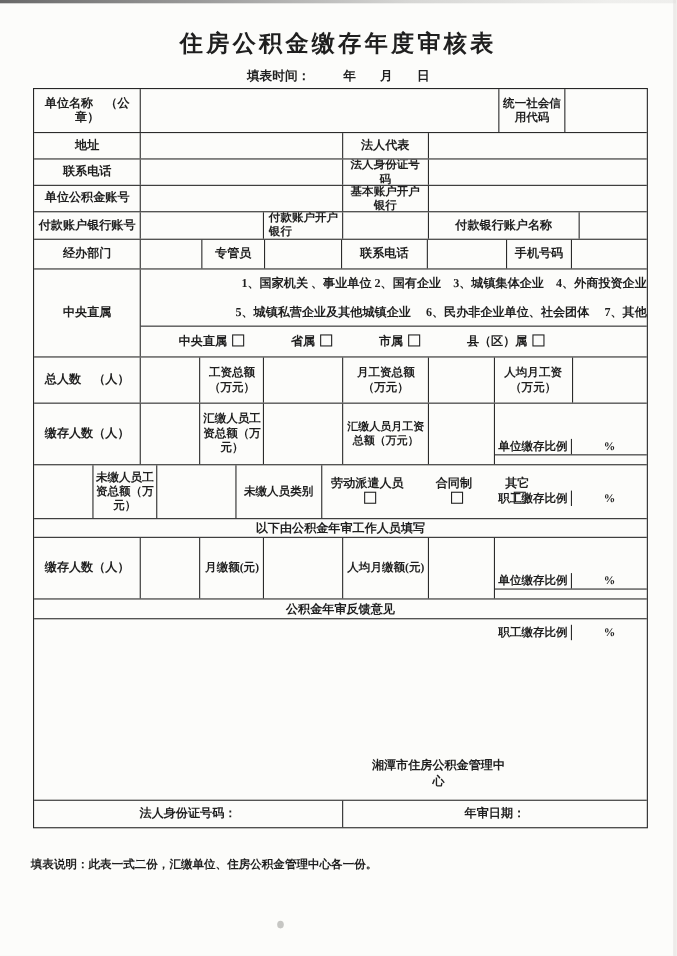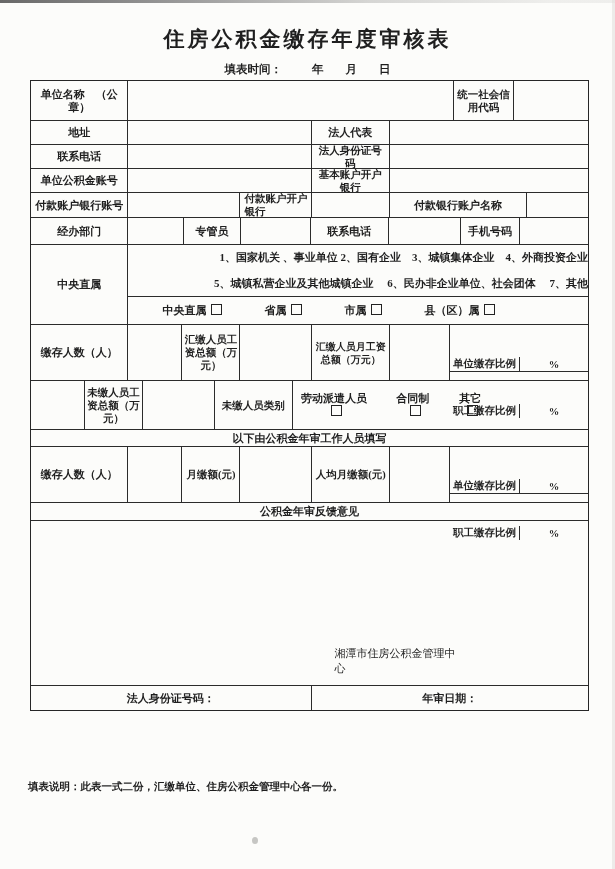--- a/index.html
+++ b/index.html
@@ -38,22 +38,22 @@
   .nature-lines{display:flex;flex-direction:column;justify-content:space-around;
     padding-left:7px;font-size:11px;font-weight:bold;box-sizing:border-box;}
   .ownership{display:flex;align-items:center;border-top:1px solid #2b2b2b;
     padding-left:34px;gap:42px;font-size:11px;font-weight:bold;box-sizing:border-box;}
   .cats{display:flex;align-items:center;justify-content:center;gap:16px;
     font-size:11px;font-weight:bold;}
   .cb{display:inline-block;width:9px;height:9px;border:1.2px solid #222;margin-left:5px;vertical-align:-1px;flex:none;}
   .band{width:100%;display:flex;align-items:center;justify-content:center;
     font-size:11px;font-weight:bold;}
   .feedback-cell{position:relative;width:100%;}
-  .org{position:absolute;left:54.5%;width:23%;bottom:9px;
-    font-size:11px;font-weight:normal;}
+  .org{position:absolute;left:54.5%;width:23%;bottom:9px;text-align:center;
+    font-size:11px;font-weight:bold;}
   .footer{position:absolute;left:28px;top:780px;font-size:10.5px;font-weight:bold;line-height:13.5px;}
 </style>
 </head>
 <body>
 
 <div class="page">
   <div class="scan-top"></div>
   <div class="scan-right"></div>
   <div class="scan-speck"></div>
 
@@ -126,20 +126,30 @@
         </div>
         <div class="ownership" style="height:28px">
           <span><span>中央直属</span><span class="cb"></span></span>
           <span><span>省属</span><span class="cb"></span></span>
           <span><span>市属</span><span class="cb"></span></span>
           <span><span>县（区）属</span><span class="cb"></span></span>
         </div>
       </div>
     </div>
 
+    <div class="row" style="height:42px">
+      <div class="cell" style="width:17.5%">总人数　（人）</div>
+      <div class="cell blank" style="width:9.7%"></div>
+      <div class="cell" style="width:10.4%;font-size:10.5px">工资总额（万元）</div>
+      <div class="cell blank" style="width:12.9%"></div>
+      <div class="cell" style="width:14%;font-size:10.5px">月工资总额（万元）</div>
+      <div class="cell blank" style="width:10.7%"></div>
+      <div class="cell" style="width:12.7%;font-size:10.5px">人均月工资（万元）</div>
+      <div class="cell blank" style="width:12.1%"></div>
+    </div>
 
     <div class="row" style="height:56px">
       <div class="cell" style="width:17.5%">缴存人数（人）</div>
       <div class="cell blank" style="width:9.7%"></div>
       <div class="cell" style="width:10.4%;font-size:10.5px">汇缴人员工资总额（万元）</div>
       <div class="cell blank" style="width:12.9%"></div>
       <div class="cell" style="width:14%;font-size:10px">汇缴人员月工资总额（万元）</div>
       <div class="cell blank" style="width:10.7%"></div>
       <div class="split" style="width:24.8%">
         <div class="subrow">

